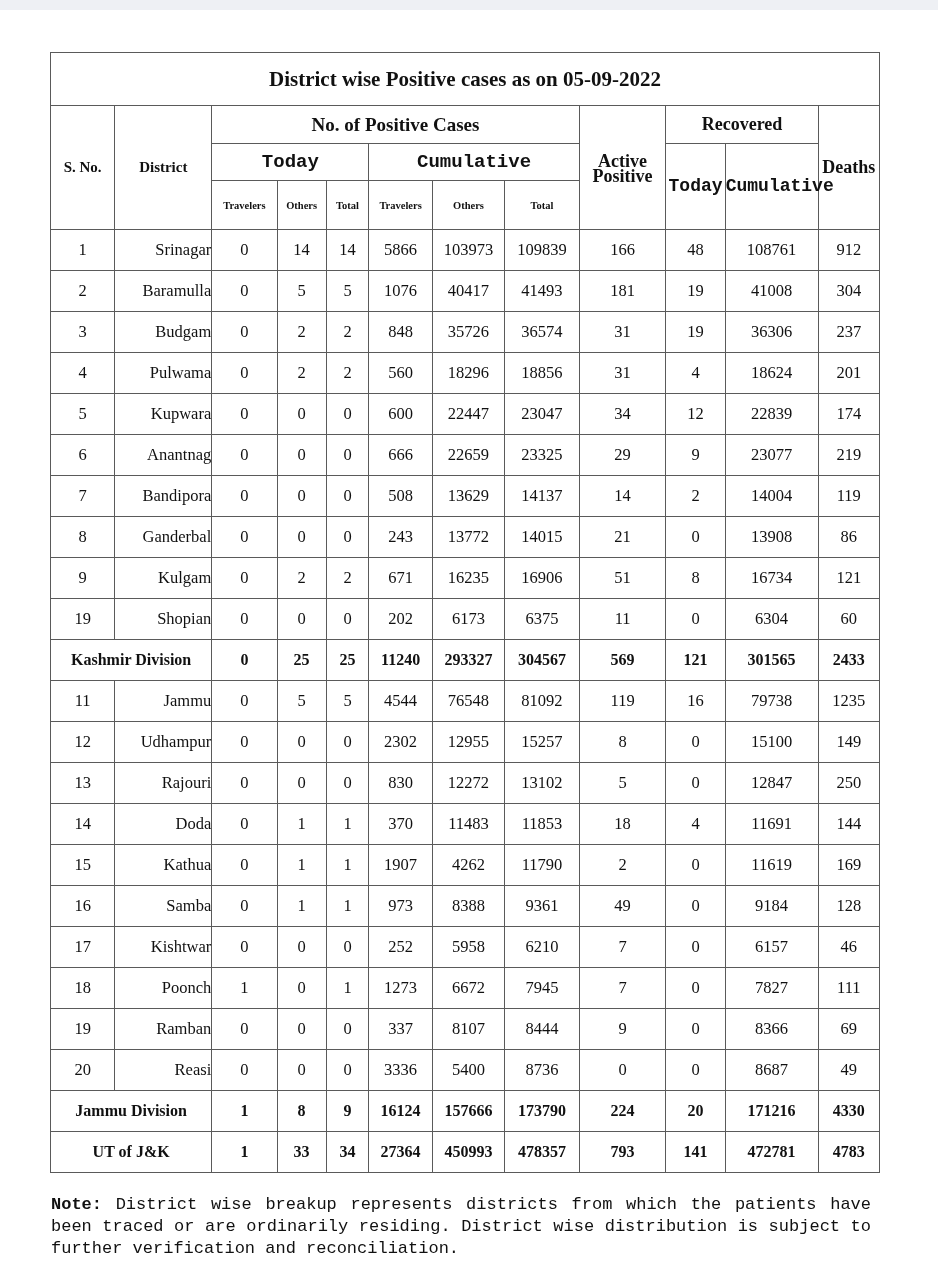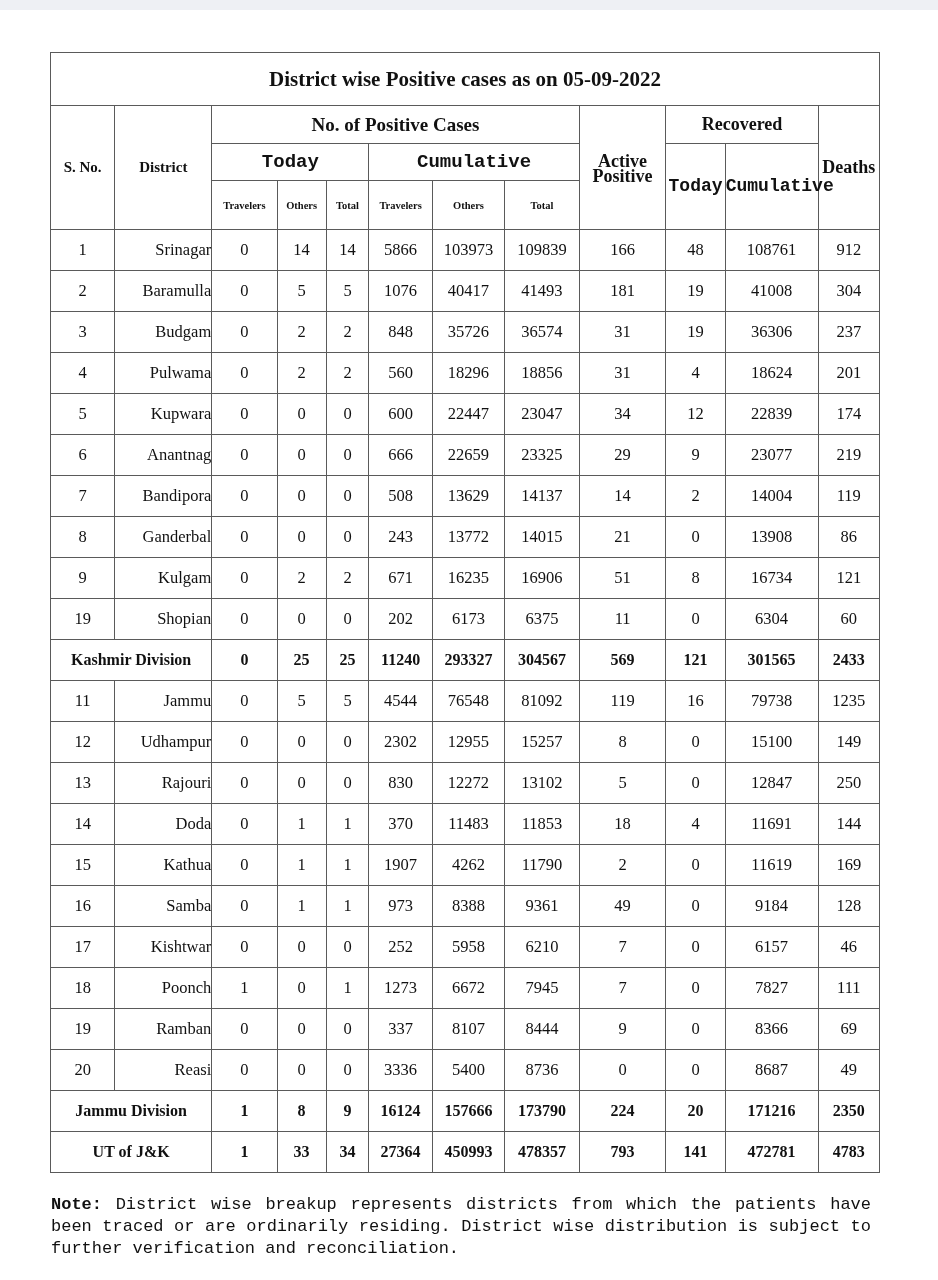--- a/index.html
+++ b/index.html
@@ -378,21 +378,21 @@
         <td colspan="2">Jammu Division</td>
         <td>1</td>
         <td>8</td>
         <td>9</td>
         <td>16124</td>
         <td>157666</td>
         <td>173790</td>
         <td>224</td>
         <td>20</td>
         <td>171216</td>
-        <td>2350</td>
+        <td>4330</td>
       </tr>
       <tr class="sub">
         <td colspan="2">UT of J&amp;K</td>
         <td>1</td>
         <td>33</td>
         <td>34</td>
         <td>27364</td>
         <td>450993</td>
         <td>478357</td>
         <td>793</td>

